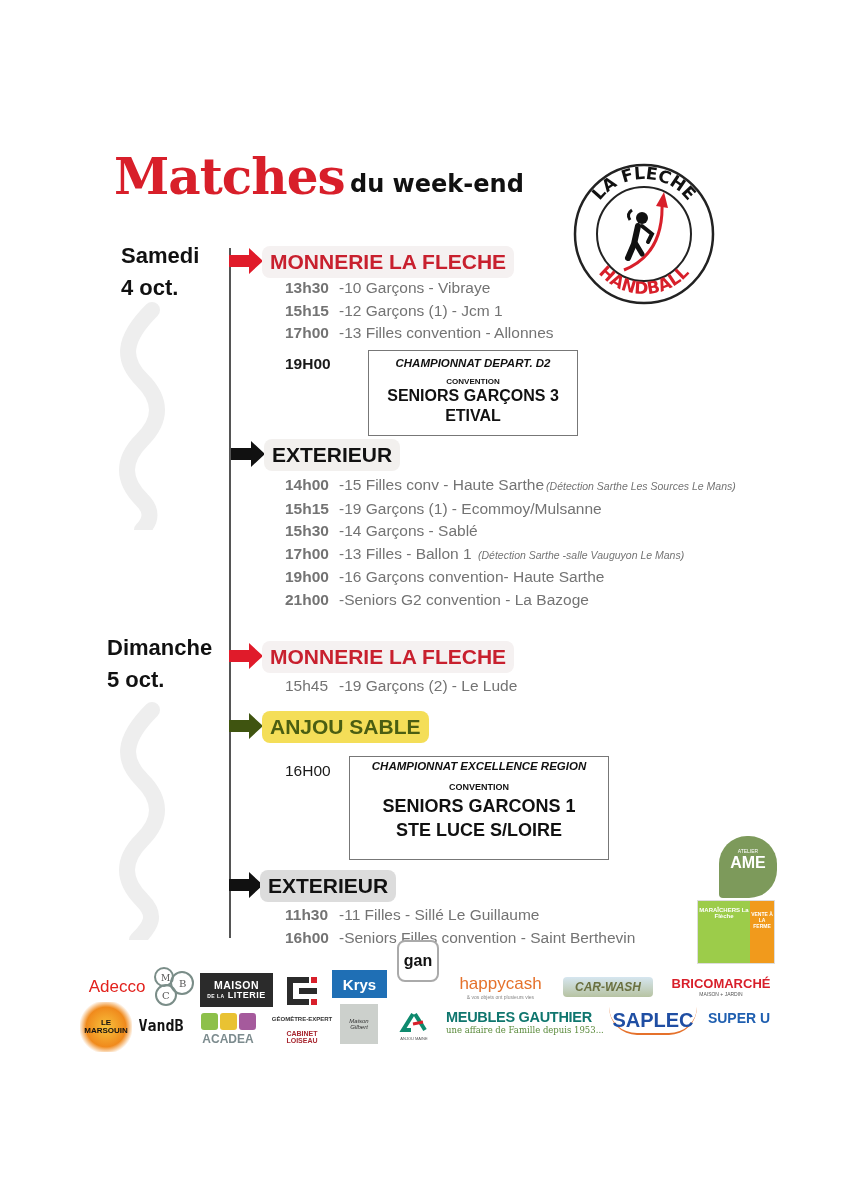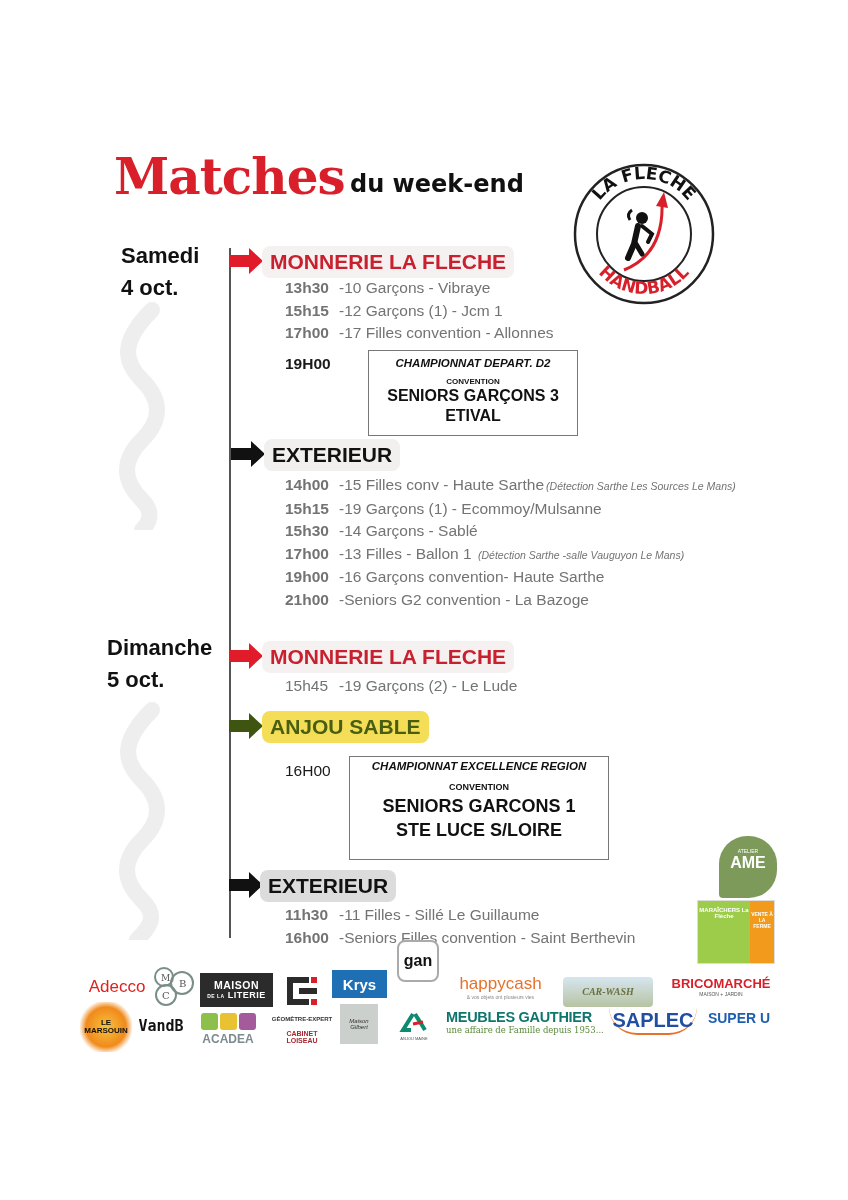--- a/index.html
+++ b/index.html
@@ -89,21 +89,21 @@
 <div class="abs timeline"></div>
 
 <svg class="abs arrow" style="left:229px; top:248px;" viewBox="0 0 34 26">
   <polygon points="0,7 20,7 20,0 34,13 20,26 20,19 0,19" fill="#e01b2a"></polygon>
 </svg>
 <div class="abs venue venue-red" style="left:262px; top:246px;">MONNERIE LA FLECHE</div>
 
 <div class="abs" style="left:285px; top:277px;">
   <div class="row"><span class="t">13h30</span><span>-10 Garçons - Vibraye</span></div>
   <div class="row"><span class="t">15h15</span><span>-12 Garçons (1) - Jcm 1</span></div>
-  <div class="row"><span class="t">17h00</span><span>-17 Filles convention - Allonnes</span></div>
+  <div class="row"><span class="t">17h00</span><span>-13 Filles convention - Allonnes</span></div>
 </div>
 
 <div class="abs box-time" style="left:285px; top:355px;">19H00</div>
 <div class="abs box" style="left:368px; top:350px; width:208px; height:84px;">
   <div class="champ">CHAMPIONNAT DEPART. D2</div>
   <div class="conv">CONVENTION</div>
   <div class="team">SENIORS GARÇONS 3</div>
   <div class="team">ETIVAL</div>
 </div>
 
@@ -182,21 +182,21 @@
   <rect x="14" y="13" width="18" height="6" fill="#2b2b2b"></rect>
   <rect x="26" y="2" width="6" height="6" fill="#d81f2a"></rect>
   <rect x="26" y="24" width="6" height="6" fill="#d81f2a"></rect>
 </svg>
 <div class="abs sponsor" style="left:332px; top:970px; width:55px; height:28px; background:#1f6fb5; color:#fff; font-size:15px;">Krys</div>
 <div class="abs sponsor" style="left:397px; top:940px; width:38px; height:38px; background:#fff; border:2px solid #aaa; border-radius:8px; font-size:16px; color:#111;">gan</div>
 <div class="abs" style="left:448px; top:974px; width:105px; height:30px; text-align:center;">
   <div style="font-family:'Liberation Sans',sans-serif; font-size:17px; color:#e5712b; font-weight:normal;">happycash</div>
   <div style="font-family:'Liberation Sans',sans-serif; font-size:5px; color:#888;">&amp; vos objets ont plusieurs vies</div>
 </div>
-<div class="abs sponsor" style="left:563px; top:977px; width:90px; height:30px; font-style:italic; font-size:10px; color:#6a7040; background:linear-gradient(#d6e6f0,#b7c3a2); border-radius:4px;font-family:Liberation Serif, serif;">CAR-WASH</div>
+<div class="abs sponsor" style="left:563px; top:977px; width:90px; height:20px; font-style:italic; font-size:12px; color:#6a7040; background:linear-gradient(#d6e6f0,#b7c3a2); border-radius:4px;">CAR-WASH</div>
 <div class="abs" style="left:668px; top:976px; width:106px; height:24px; text-align:center;">
   <div style="font-family:'Liberation Sans',sans-serif; font-weight:bold; font-size:13px; color:#d81f2a;">BRICOMARCHÉ</div>
   <div style="font-family:'Liberation Sans',sans-serif; font-size:5px; color:#555;">MAISON + JARDIN</div>
 </div>
 
 <div class="abs sponsor" style="left:80px; top:1002px; width:52px; height:50px; background:radial-gradient(circle, #f8c23d 0%, #f08a1c 55%, #fff 75%); color:#111; font-size:8px; flex-direction:column;">LE MARSOUIN</div>
 <div class="abs sponsor" style="left:140px; top:1014px; width:42px; height:24px; color:#111; font-size:15px; font-family:'DejaVu Sans Mono',monospace;">VandB</div>
 <div class="abs" style="left:200px; top:1013px; width:56px; height:38px;">
   <div style="display:flex; gap:2px; justify-content:center;">
     <div style="width:17px; height:17px; background:#8dc04a; border-radius:3px;"></div>

